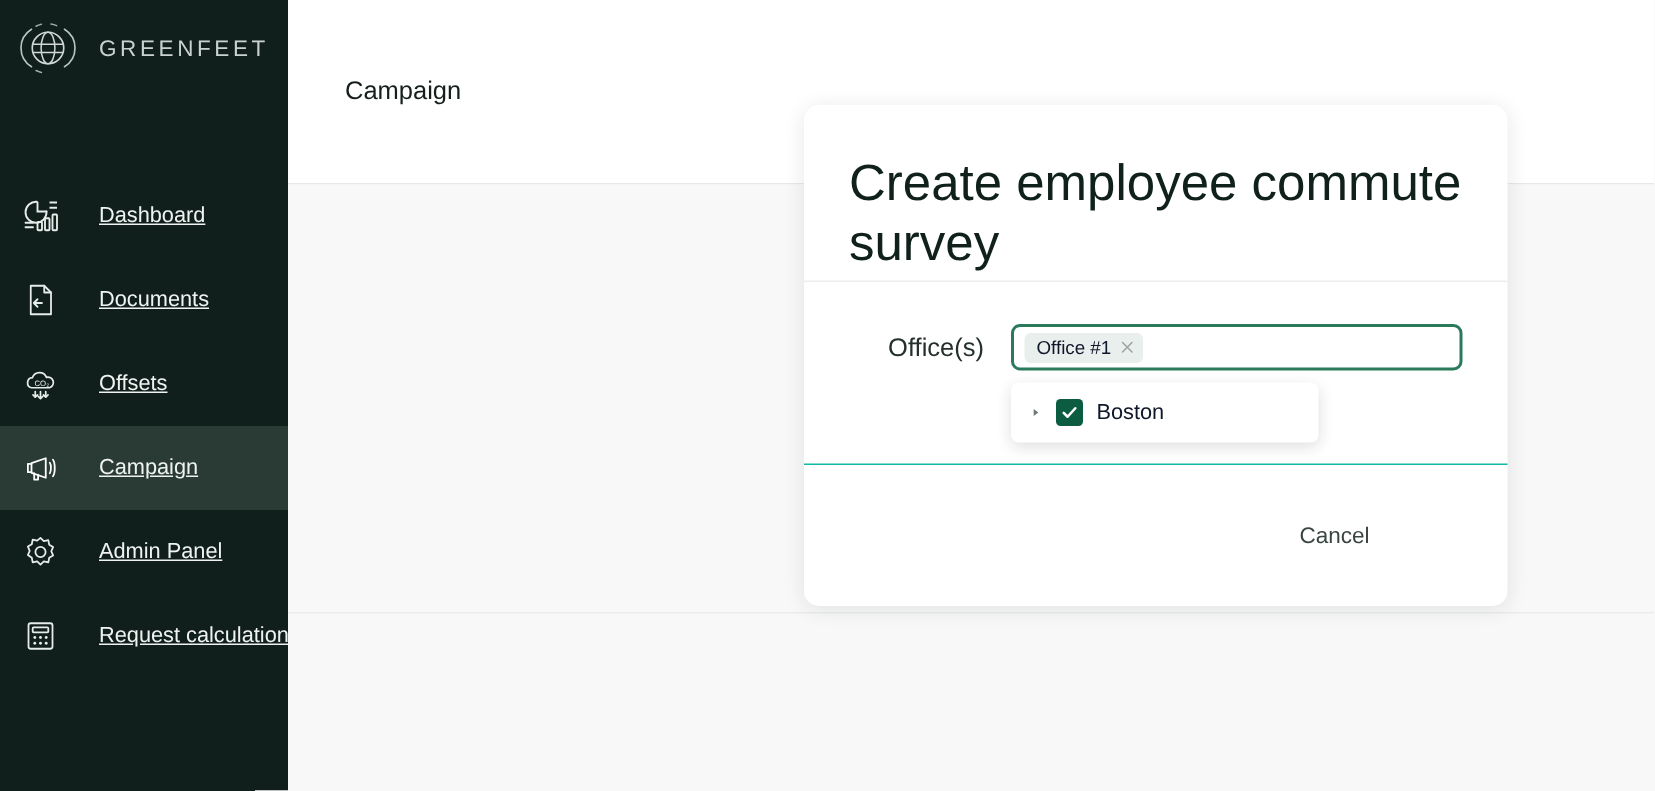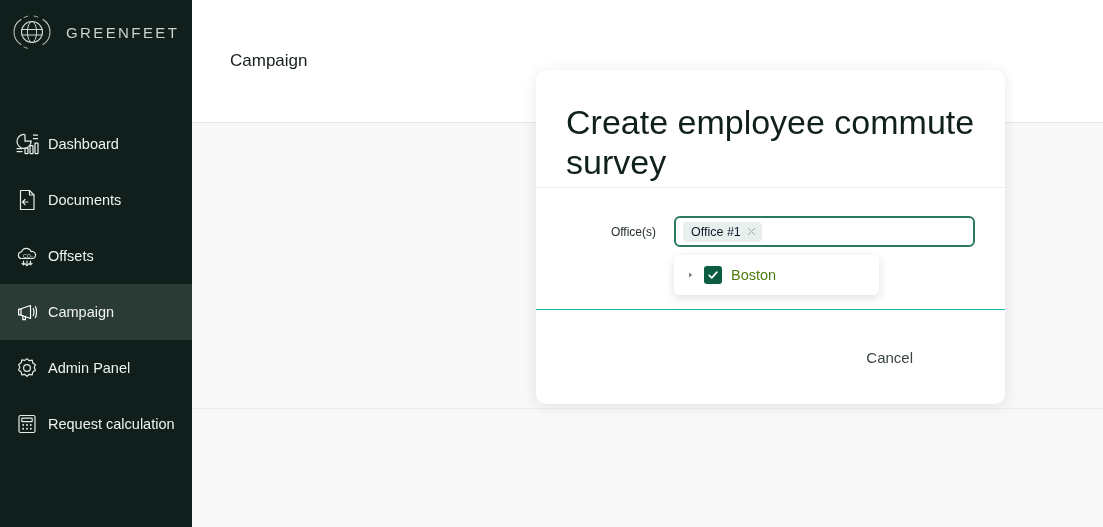--- a/index.html
+++ b/index.html
@@ -30,25 +30,26 @@
   .brand-name {
     color: #c9d2cf;
     font-size: 15px;
     letter-spacing: 2.4px;
     font-weight: 400;
   }
   .nav { margin-top: 52px; }
   .nav-item {
     display: flex; align-items: center;
     height: 56px; padding-left: 12px;
-    gap: 6px;
+    gap: 24px;
     color: #eef2f0;
     font-size: 14.5px;
     cursor: pointer;
     position: relative;
+    text-decoration: underline;
   }
   .nav-item.active { background: #2a3b35; }
   .nav-icon {
     width: 30px; height: 30px; flex: 0 0 30px;
     display: flex; align-items: center; justify-content: center;
   }
   .nav-label { flex: 1 1 auto; white-space: nowrap; }
   .nav-chevron { width: 22px; flex: 0 0 22px; display: flex; align-items: center; justify-content: center; }
 
   
@@ -101,21 +102,21 @@
   .modal-body {
     position: relative;
     padding: 28px 30px 0 30px;
     height: 121px;
   }
   .form-row { display: flex; align-items: center; }
   .form-label {
     width: 108px; flex: 0 0 108px;
     text-align: right;
     padding-right: 18px;
-    font-size: 12px;
+    font-size: 17px;
     color: #24302b;
   }
   .select-wrap { position: relative; flex: 1 1 auto; }
   .multiselect {
     height: 31px;
     border: 2px solid #2b7a5c;
     border-radius: 6px;
     background: #ffffff;
     display: flex; align-items: center;
     padding: 0 7px;
@@ -158,21 +159,21 @@
     width: 8px; flex: 0 0 8px;
     display: flex; align-items: center; justify-content: center;
     color: #6d7a75;
   }
   .dd-check {
     width: 18px; height: 18px; flex: 0 0 18px;
     background: #0c5c42;
     border-radius: 3px;
     display: flex; align-items: center; justify-content: center;
   }
-  .dd-label { font-size: 14.5px; color: #4d7c0f; }
+  .dd-label { font-size: 14.5px; color: #0f172a; }
 
   .modal-footer {
     position: relative;
     height: 95px;
     border-top: 1px solid #14b8a6;
     display: flex; align-items: center;
     justify-content: flex-end;
     padding-right: 30px;
     gap: 0;
   }

